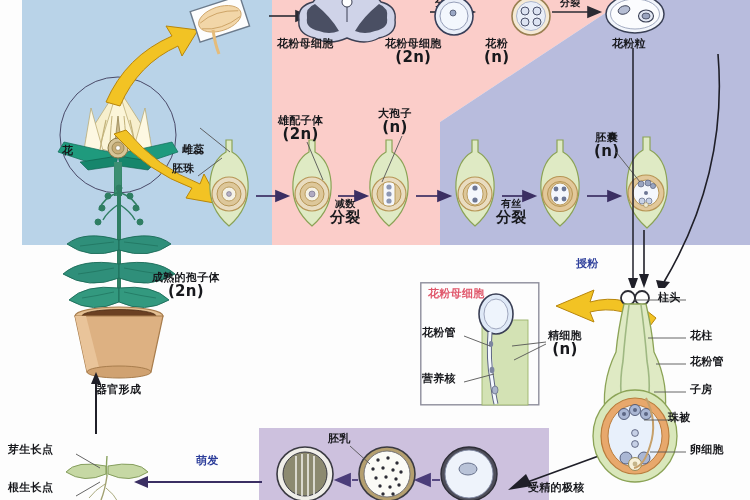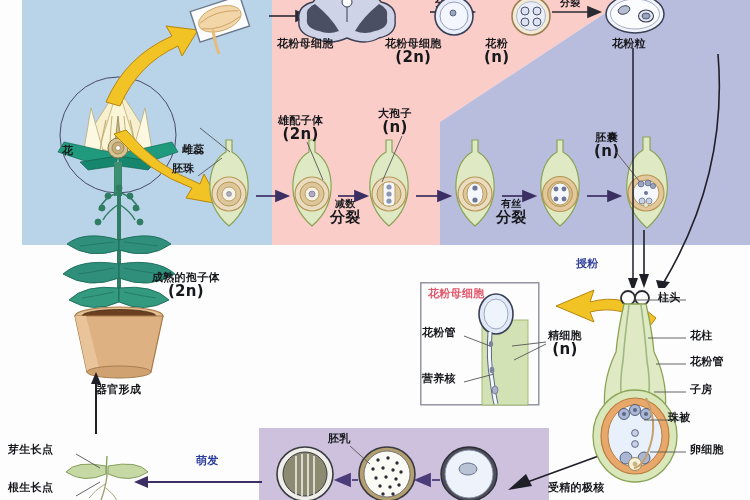--- a/index.html
+++ b/index.html
@@ -363,21 +363,21 @@
         <polygon points="350,4 336,10 350,16"></polygon>
       <line x1="432" y1="10" x2="440" y2="10"></line>
         <polygon points="430,4 416,10 430,16"></polygon>
     </g>
   </svg>
 
   <svg class="panel" style="left:500;top:440" width="130" height="56">
     <line x1="126" y1="6" x2="22" y2="44" stroke="#1f1f28" stroke-width="1.8"></line>
     <polygon points="26,34 8,50 32,46" fill="#1f1f28"></polygon>
   </svg>
-  <div class="lbl" style="left:548px;top:482px;">受精的极核</div>
+  <div class="lbl" style="left:528px;top:482px;">受精的极核</div>
 
   <svg class="panel" style="left:420;top:282" width="120" height="124" viewBox="0 0 120 124">
     <rect x="0.8" y="0.8" width="118" height="122" fill="#fdfdfd" stroke="#8e8e9c" stroke-width="1.4"></rect>
 
     <rect x="62" y="38" width="46" height="85" fill="#d3e2b4" stroke="#9bb36a" stroke-width=".9"></rect>
 
     <ellipse cx="76" cy="32" rx="17" ry="20" fill="#dfe9f7" stroke="#3a3f55" stroke-width="1.6"></ellipse>
     <ellipse cx="76" cy="32" rx="12" ry="15" fill="#eef4fc" stroke="#8b93ad" stroke-width=".8"></ellipse>
 
     <path d="M70 50 q-2 28 2 48 q2 16 4 24" fill="#f4f8ff" stroke="#5d6580" stroke-width="5"></path>

